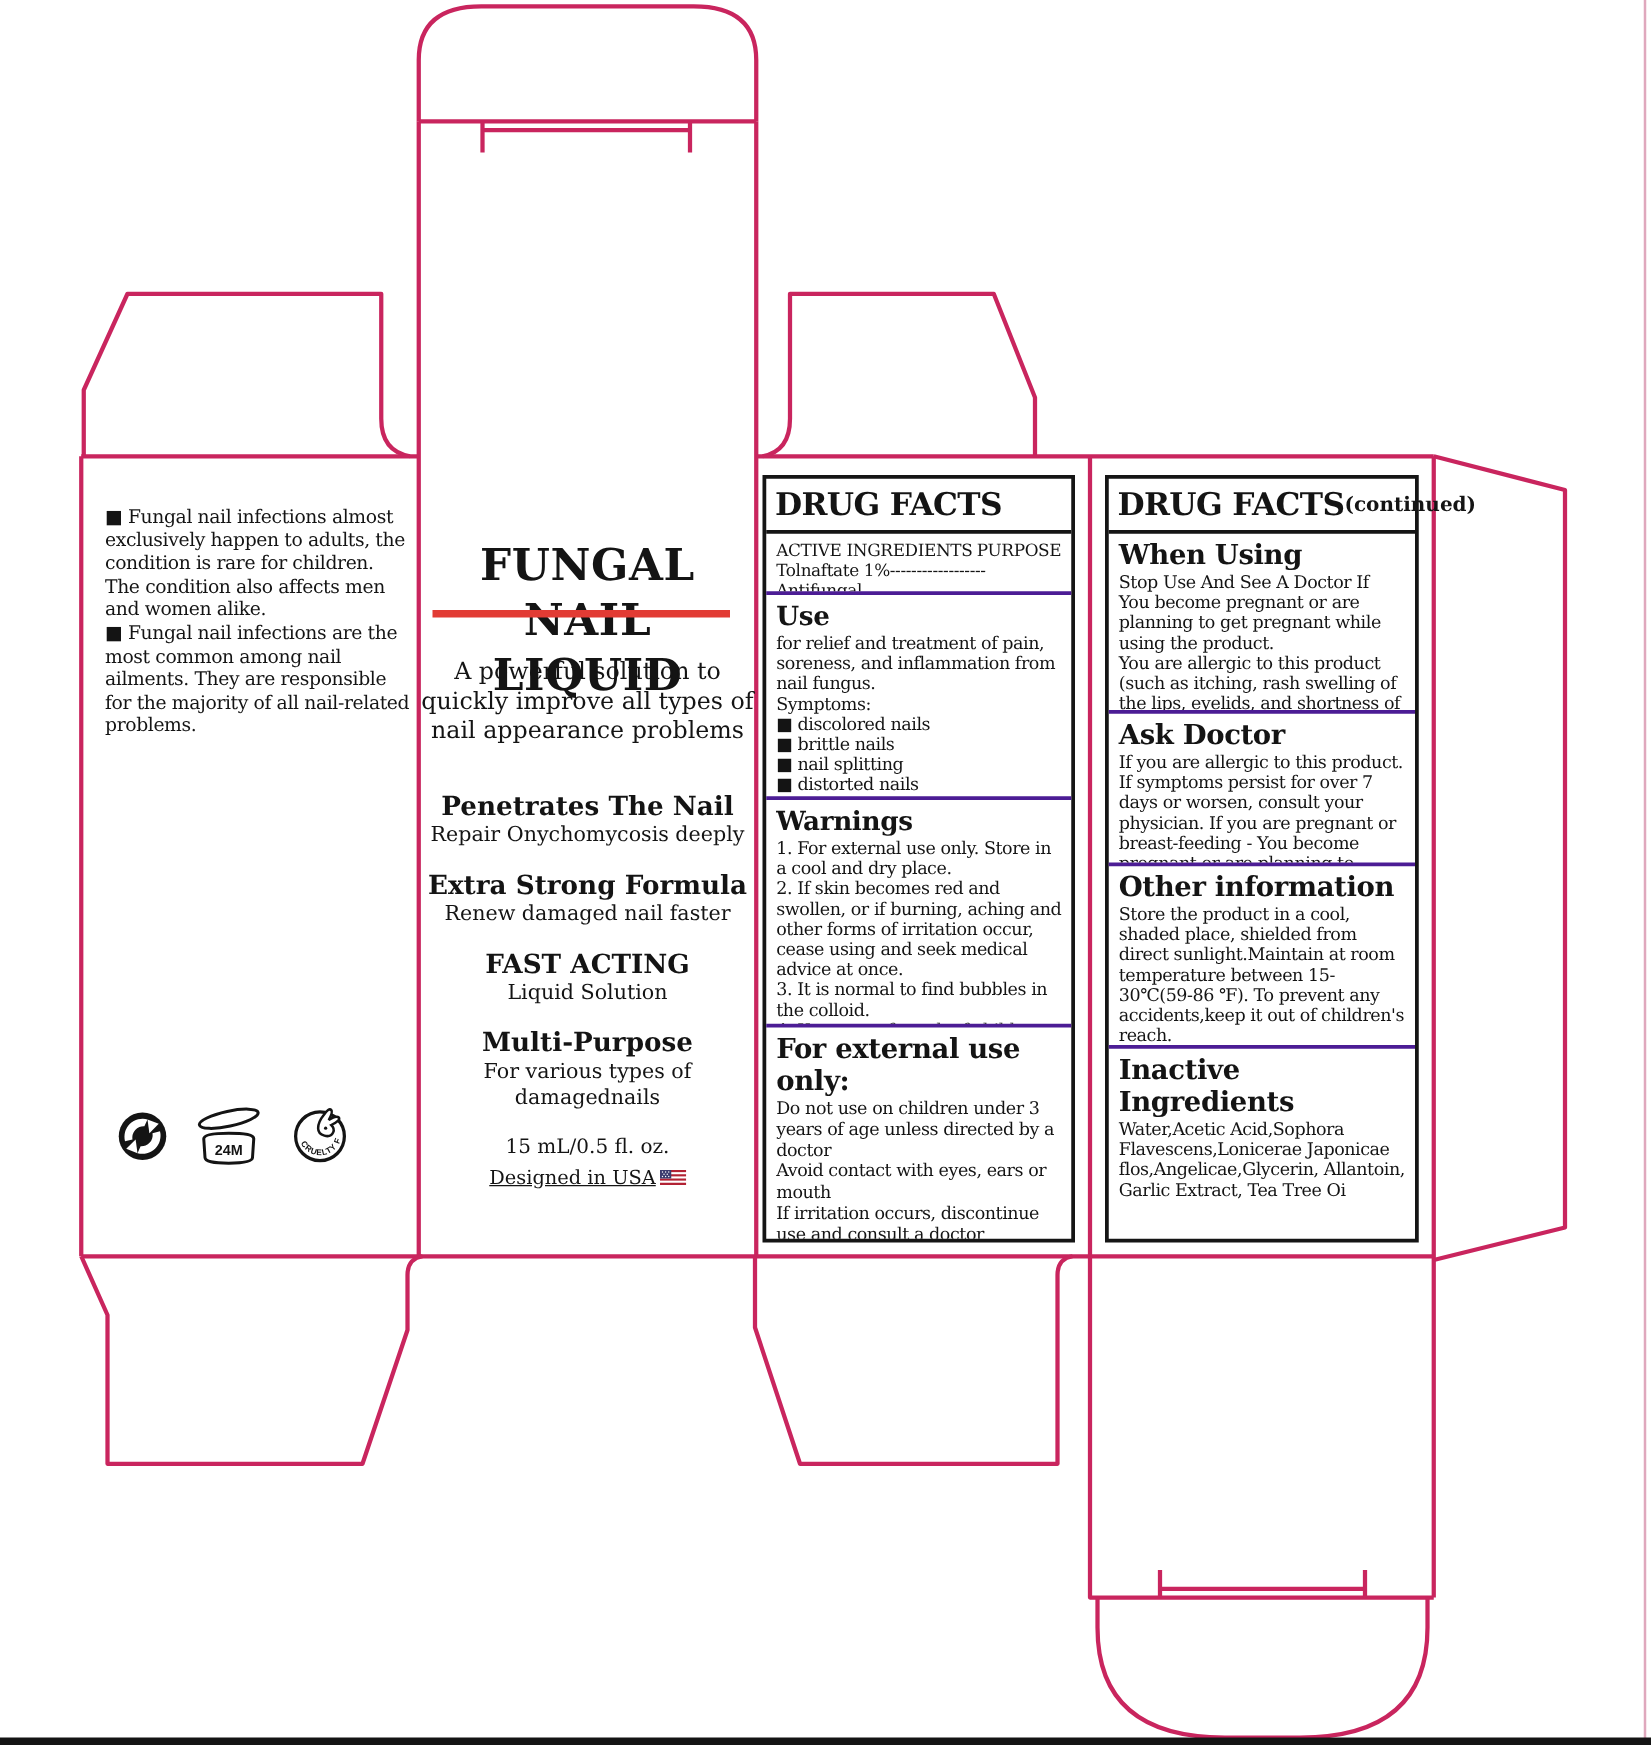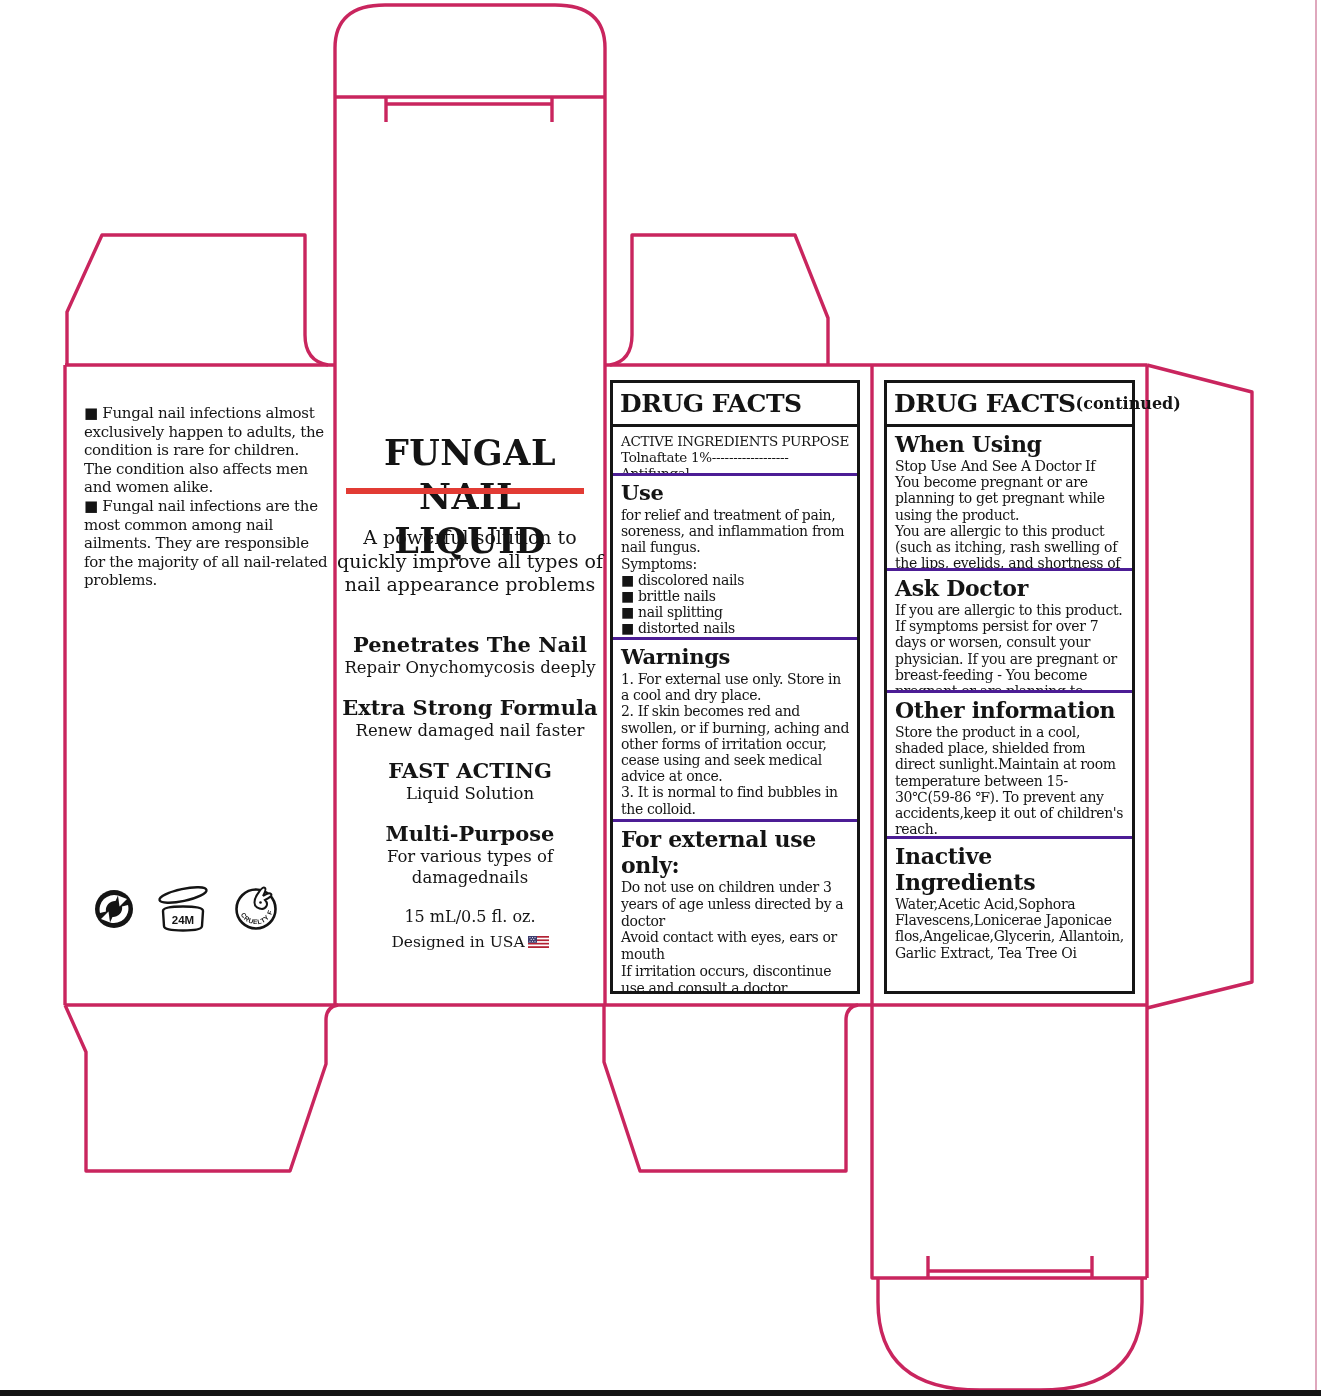--- a/index.html
+++ b/index.html
@@ -21,21 +21,21 @@
 
   
   .brand-title{left:333px;top:396px;width:274px;font-weight:bold;font-size:35px;line-height:44px;letter-spacing:0.5px;margin-top:35px;}
   .title-rule{left:346px;top:488px;width:238px;height:6px;background:var(--accent-red,#E23B34);}
   .tagline{left:334px;top:526px;width:272px;font-weight:normal;font-size:19px;line-height:23.5px;}
   .features{left:333px;top:632px;width:274px;}
   .feature{margin-bottom:17px;}
   .feature-h{font-weight:bold;font-size:21px;line-height:25px;}
   .feature-s{font-size:16.5px;line-height:21px;}
   .volume{left:333px;top:907px;width:274px;font-size:16px;}
-  .origin{left:333px;top:933px;width:274px;font-size:15.5px;}
+  .origin{left:333px;top:933px;width:274px;font-size:15.5px;text-decoration:underline;}
   .flag{display:inline-block;vertical-align:-1px;margin-left:3px;}
 
   
   .df-box{border:3.5px solid #151515;box-sizing:border-box;background:#fff;display:flex;flex-direction:column;}
   #df1{left:610px;top:380px;width:250px;height:614px;}
   #df2{left:884px;top:380px;width:251px;height:614px;}
   .df-header{height:44px;flex:0 0 auto;border-bottom:3.5px solid #151515;display:flex;align-items:center;padding:0 7px;box-sizing:border-box;}
   .df-title{font-weight:bold;font-size:25px;letter-spacing:-0.5px;white-space:nowrap;}
   .df-title-suffix{font-weight:bold;font-size:16px;white-space:nowrap;}
   .df-sec{box-sizing:border-box;padding:3px 8px 2px 8px;border-bottom:3px solid #4c1d95;overflow:hidden;flex:0 0 auto;}

